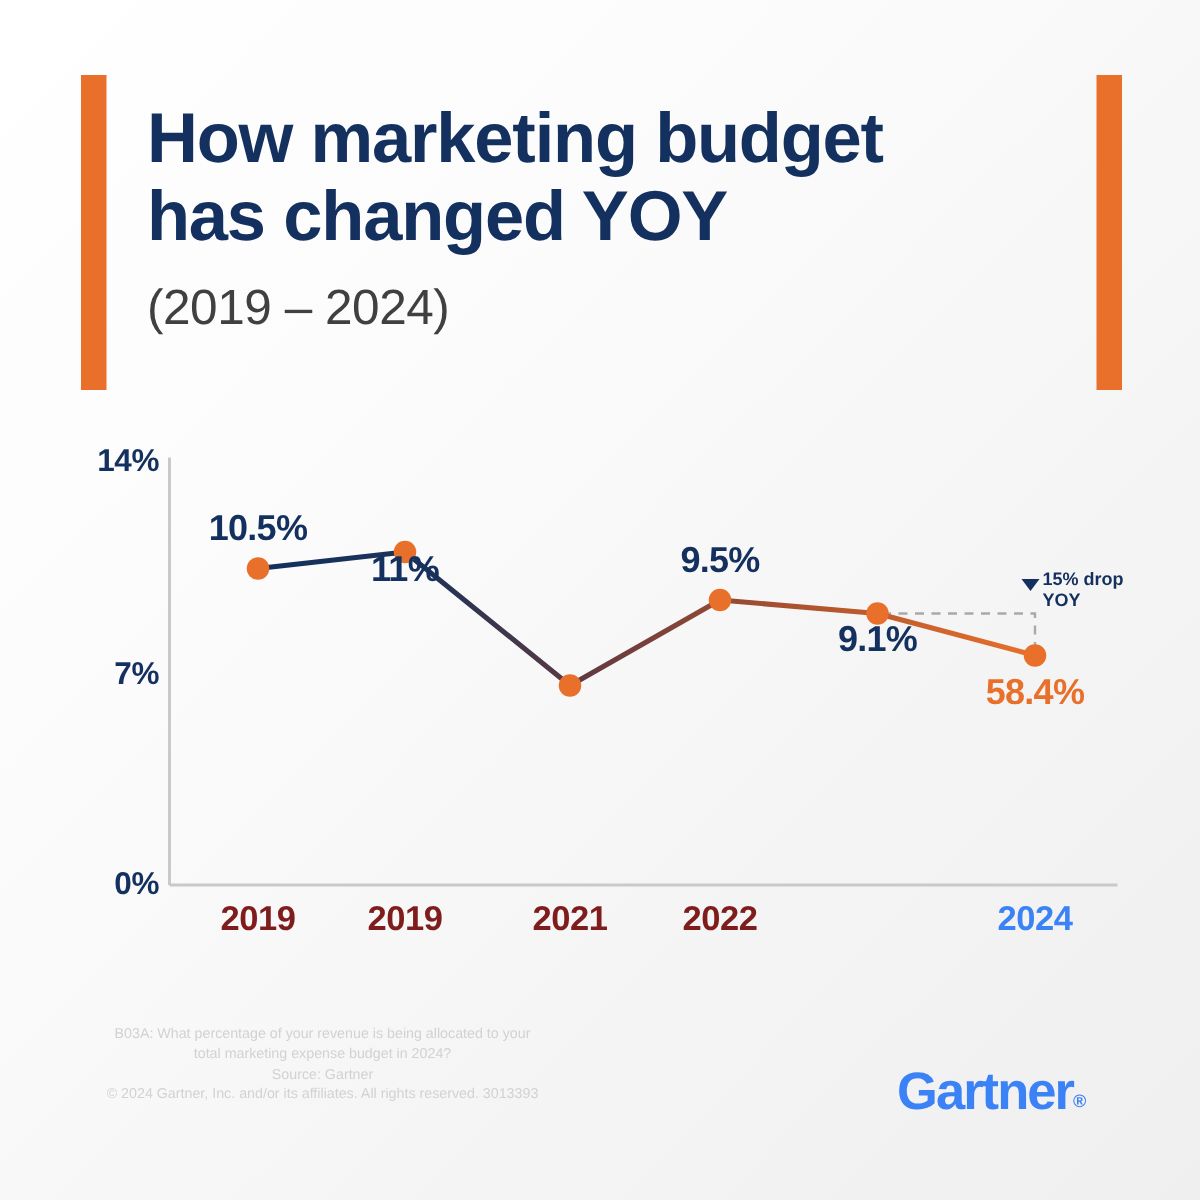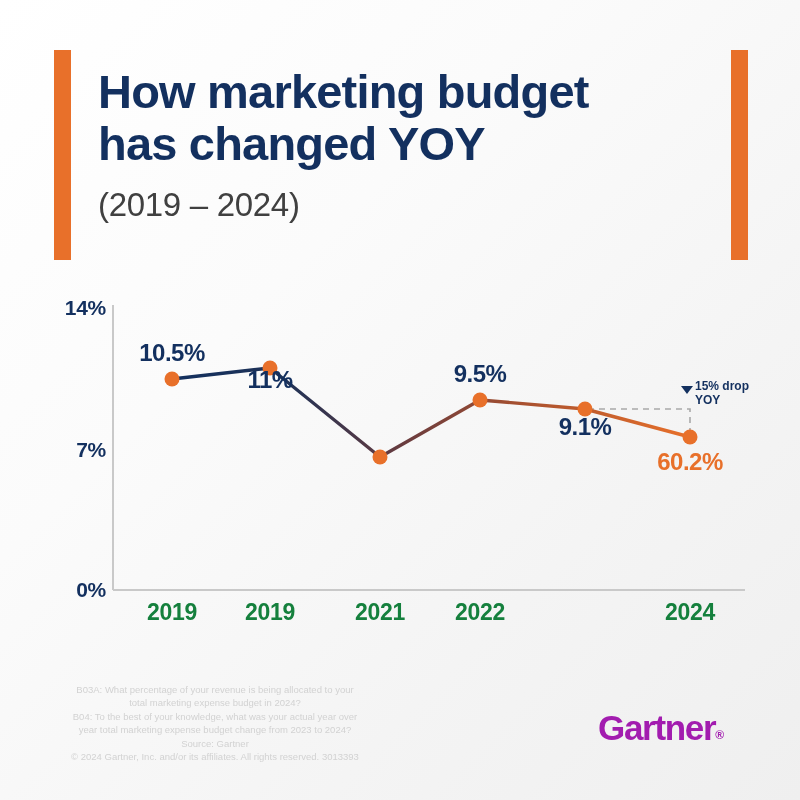--- a/index.html
+++ b/index.html
@@ -76,26 +76,26 @@
     left: 48px;
     top: 0;
     width: 58px;
     height: 800px;
   }
 
   .x-tick {
     position: absolute;
     width: 120px;
     text-align: center;
-    color: #15803d;
+    color: #7f1d1d;
     font-size: 23px;
     font-weight: 700;
     letter-spacing: -0.3px;
   }
-  .x-tick.highlight { color: #15803d; }
+  .x-tick.highlight { color: #3b82f6; }
 
   .pt-label {
     position: absolute;
     width: 150px;
     text-align: center;
     color: #13305F;
     font-size: 24px;
     font-weight: 700;
     letter-spacing: -0.5px;
   }
@@ -132,21 +132,21 @@
     line-height: 1.42;
     width: 330px;
     text-align: center;
   }
   .footnotes div { white-space: pre-line; }
 
   .logo {
     position: absolute;
     left: 598px;
     top: 708px;
-    color: #a21caf;
+    color: #3b82f6;
     font-size: 35px;
     font-weight: 700;
     letter-spacing: -1.3px;
     text-align: right;
   }
   .logo .reg {
     font-size: 12px;
     font-weight: 700;
     vertical-align: 1px;
     letter-spacing: 0;
@@ -202,33 +202,31 @@
     <div class="x-tick" style="left:112px; top:599px;">2019</div>
     <div class="x-tick" style="left:210px; top:599px;">2019</div>
     <div class="x-tick" style="left:320px; top:599px;">2021</div>
     <div class="x-tick" style="left:420px; top:599px;">2022</div>
     <div class="x-tick highlight" style="left:630px; top:599px;">2024</div>
 
     <div class="pt-label" style="left:97px;  top:339px;">10.5%</div>
     <div class="pt-label" style="left:195px; top:322px;margin-top:44px;">11%</div>
     <div class="pt-label" style="left:405px; top:360px;">9.5%</div>
     <div class="pt-label" style="left:510px; top:369px;margin-top:44px;">9.1%</div>
-    <div class="pt-label accent" style="left:615px; top:448px;">60.2%</div>
+    <div class="pt-label accent" style="left:615px; top:448px;">58.4%</div>
 
     <div class="annotation-marker"></div>
     <div class="annotation">
       <div>15% drop</div>
       <div>YOY</div>
     </div>
   </div>
 
   <div class="footnotes">
     <div>B03A: What percentage of your revenue is being allocated to your
 total marketing expense budget in 2024?</div>
-    <div>B04: To the best of your knowledge, what was your actual year over
-year total marketing expense budget change from 2023 to 2024?</div>
     <div>Source: Gartner</div>
     <div>© 2024 Gartner, Inc. and/or its affiliates. All rights reserved. 3013393</div>
   </div>
 
   <div class="logo"><span>Gartner</span><span class="reg">®</span></div>
 
 </div>
 
 </body></html>

